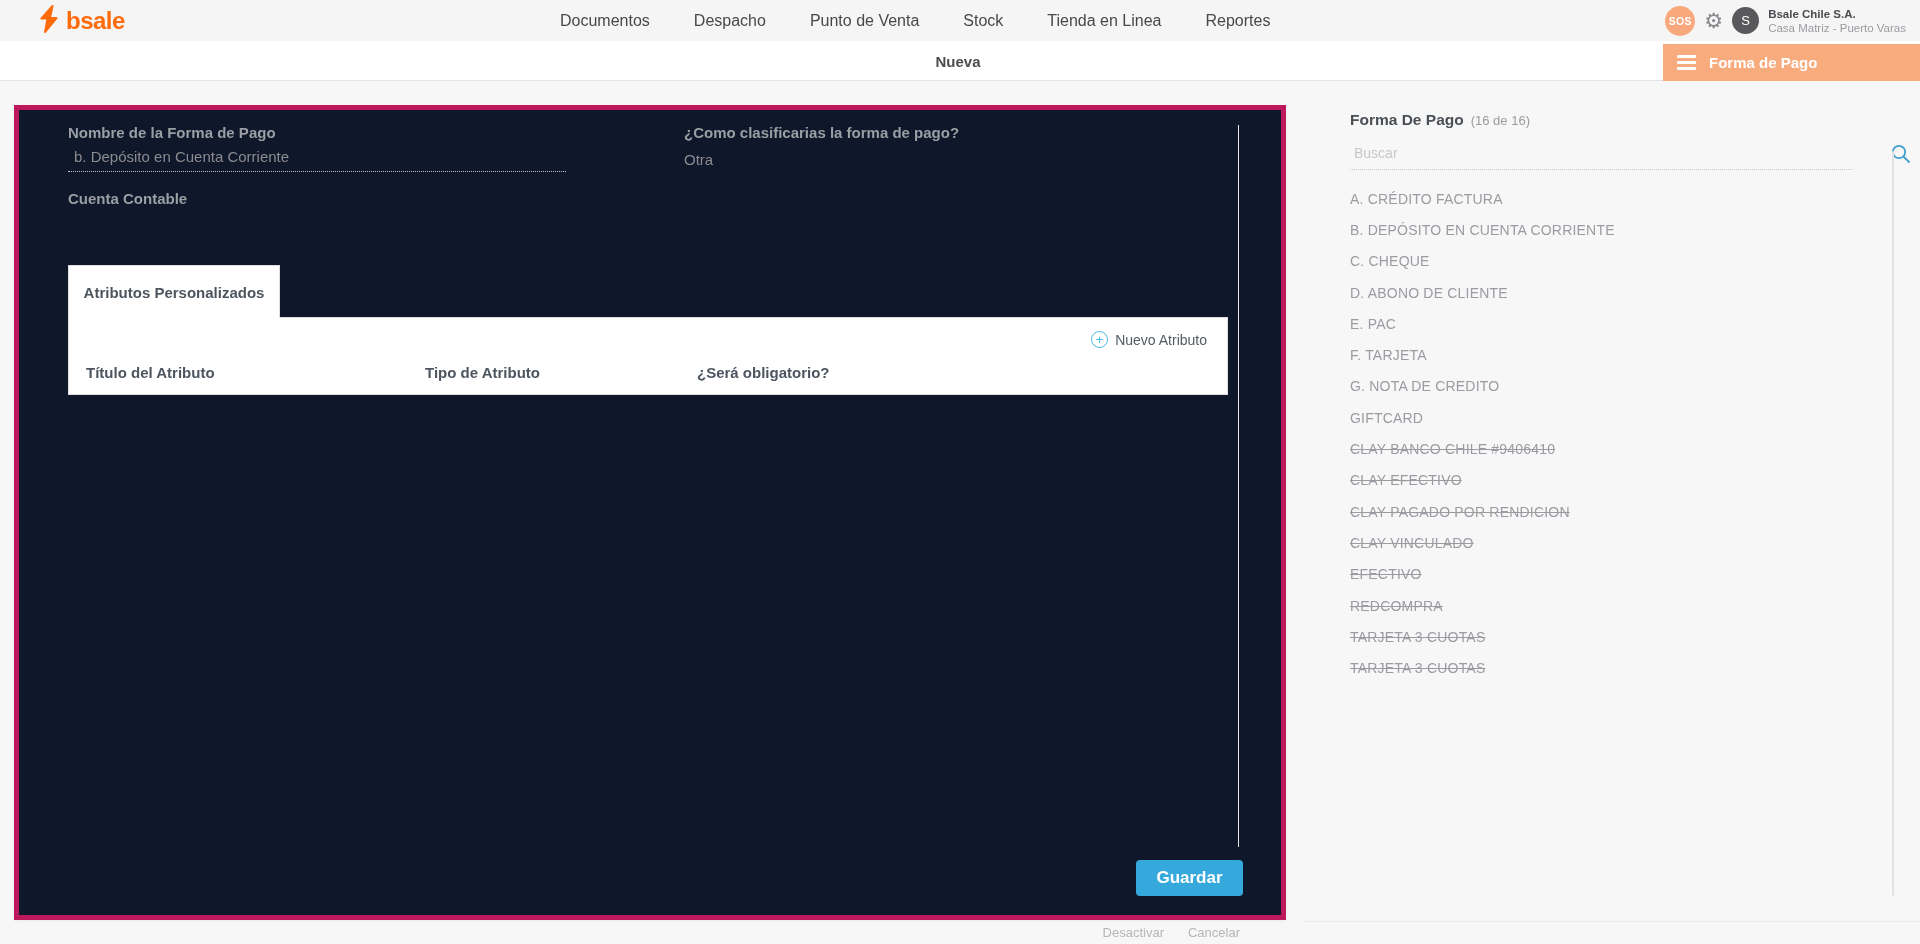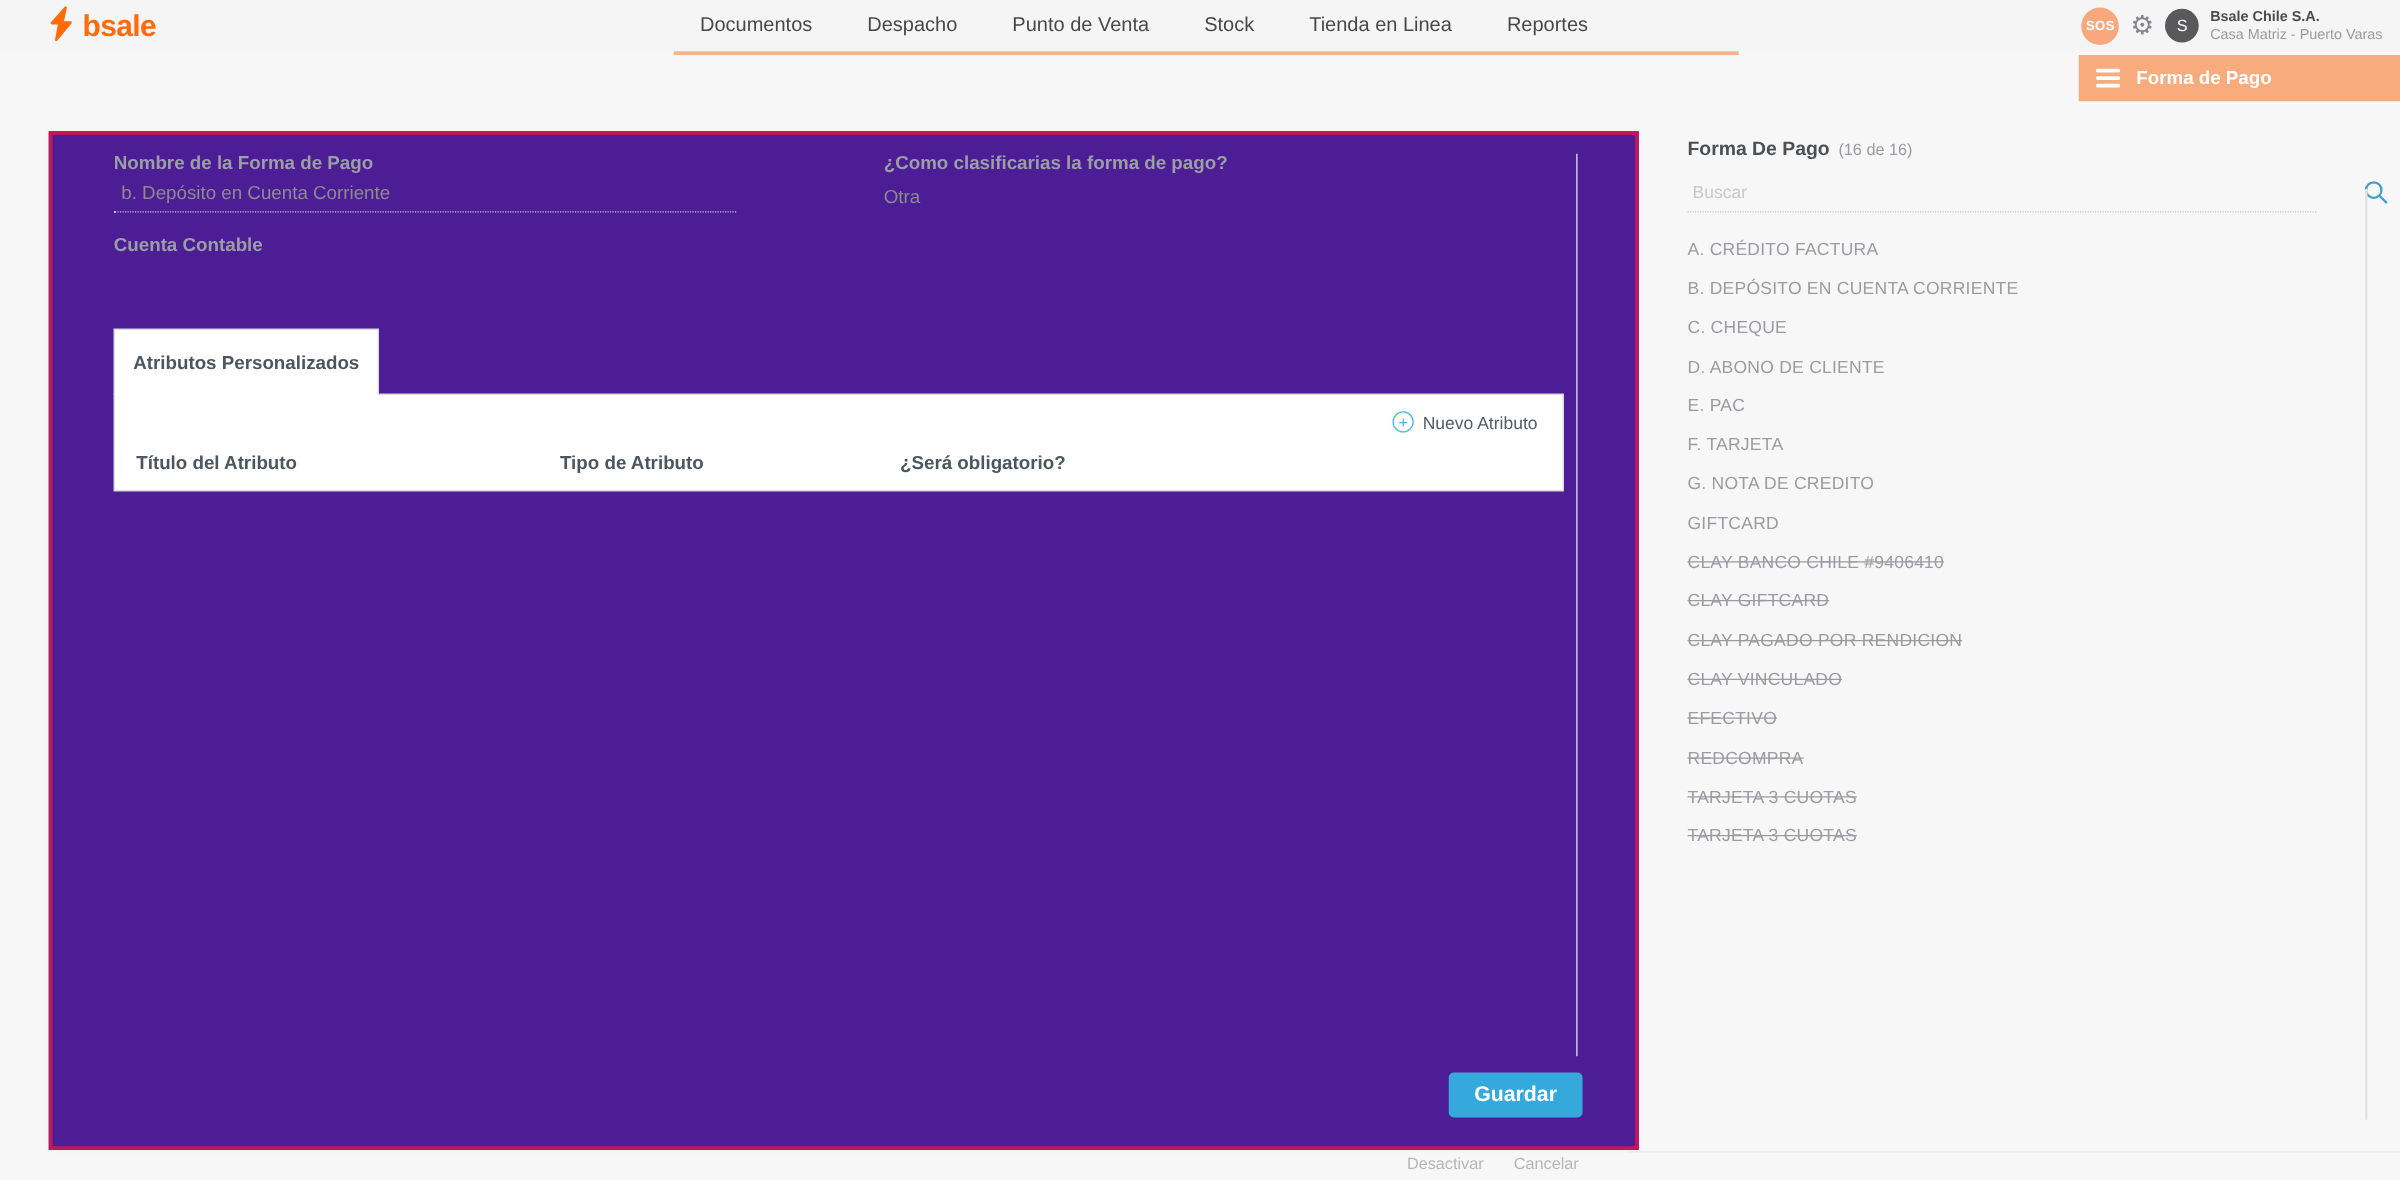--- a/index.html
+++ b/index.html
@@ -29,22 +29,22 @@
     border-bottom:1px solid #e4e4e6; }
   .subnav .tab-nueva { position:absolute; left:958px; top:0; height:40px; transform:translateX(-50%);
     display:flex; align-items:center; font-size:15px; font-weight:600; color:#4c4c4e; cursor:pointer; }
   .orange-panel { position:absolute; left:1663px; top:44px; width:257px; height:37px; background:#f8ab7d;
     display:flex; align-items:center; gap:13px; padding-left:14px; cursor:pointer; }
   .hamburger { display:flex; flex-direction:column; gap:3.5px; }
   .hamburger i { display:block; width:19px; height:2.6px; background:#fff; border-radius:1px; }
   .orange-panel .ptitle { color:#fff; font-size:15px; font-weight:700; }
 
   
-  .card { position:absolute; left:39px; top:105px; width:1272px; height:815px; background:#4c1d95;
-    border:3px solid #be185d; box-shadow:0 1px 3px rgba(0,0,0,.05); }
+  .card { position:absolute; left:14px; top:105px; width:1272px; height:815px; background:#0f172a;
+    border:5px solid #be185d; box-shadow:0 1px 3px rgba(0,0,0,.05); }
   .f-label { position:absolute; font-size:15px; font-weight:600; color:#9a9fa4; white-space:nowrap; }
   .f-input { position:absolute; border:none; outline:none; background:transparent; font-size:15px;
     color:#8b8b90; font-family:"Liberation Sans", sans-serif; border-bottom:1px dotted #c6c6ca; padding:0 0 6px 6px; }
   .f-value { position:absolute; font-size:15px; color:#8b8b90; }
   .tab-attr { position:absolute; left:49px; top:155px; width:212px; height:53px; background:#fff;
     border:1px solid #dedee0; border-bottom:none; z-index:2; display:flex; align-items:center;
     justify-content:center; font-size:15px; font-weight:700; color:#4d565e; cursor:pointer; }
   .attr-panel { position:absolute; left:49px; top:207px; width:1160px; height:78px; border:1px solid #dfdfe1; background:#fff; }
   .new-attr { position:absolute; right:20px; top:13px; display:flex; align-items:center; gap:7px; cursor:pointer; }
   .plus-icon { width:17px; height:17px; border-radius:50%; border:1.6px solid #44b7e6; color:#44b7e6;
@@ -102,20 +102,23 @@
       <div class="gear">⚙</div>
       <div class="avatar">S</div>
       <div class="companytxt">
         <span class="l1">Bsale Chile S.A.</span>
         <span class="l2">Casa Matriz - Puerto Varas</span>
       </div>
     </div>
   </div>
   <div class="nav-underline"></div>
 
+  <div class="subnav">
+    <div class="tab-nueva">Nueva</div>
+  </div>
   <div class="orange-panel">
     <span class="hamburger">
         <i></i>
         <i></i>
         <i></i>
       </span>
     <span class="ptitle">Forma de Pago</span>
   </div>
 
   <div class="card">
@@ -165,21 +168,21 @@
     <div class="sb-list">
       <div class="sb-item">A. CRÉDITO FACTURA</div>
       <div class="sb-item">B. DEPÓSITO EN CUENTA CORRIENTE</div>
       <div class="sb-item">C. CHEQUE</div>
       <div class="sb-item">D. ABONO DE CLIENTE</div>
       <div class="sb-item">E. PAC</div>
       <div class="sb-item">F. TARJETA</div>
       <div class="sb-item">G. NOTA DE CREDITO</div>
       <div class="sb-item">GIFTCARD</div>
       <div class="sb-item struck">CLAY BANCO CHILE #9406410</div>
-      <div class="sb-item struck">CLAY GIFTCARD</div>
+      <div class="sb-item struck">CLAY EFECTIVO</div>
       <div class="sb-item struck">CLAY PAGADO POR RENDICION</div>
       <div class="sb-item struck">CLAY VINCULADO</div>
       <div class="sb-item struck">EFECTIVO</div>
       <div class="sb-item struck">REDCOMPRA</div>
       <div class="sb-item struck">TARJETA 3 CUOTAS</div>
       <div class="sb-item struck">TARJETA 3 CUOTAS</div>
     </div>
     <div class="sb-scroll"></div>
   </div>
 

